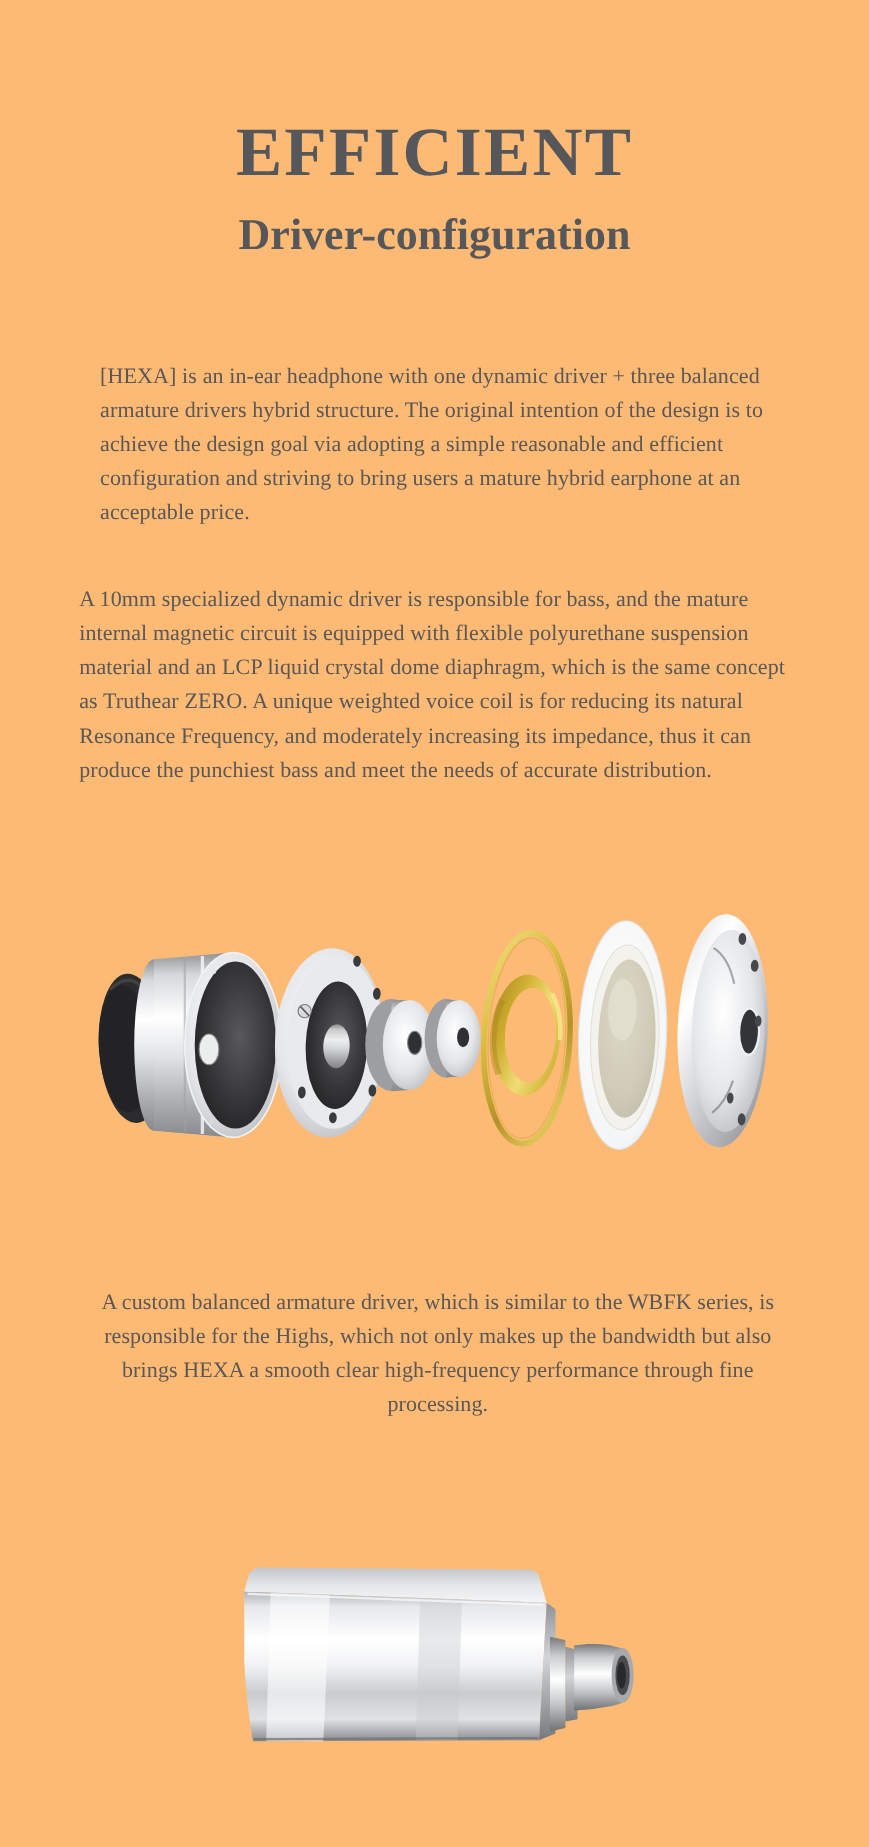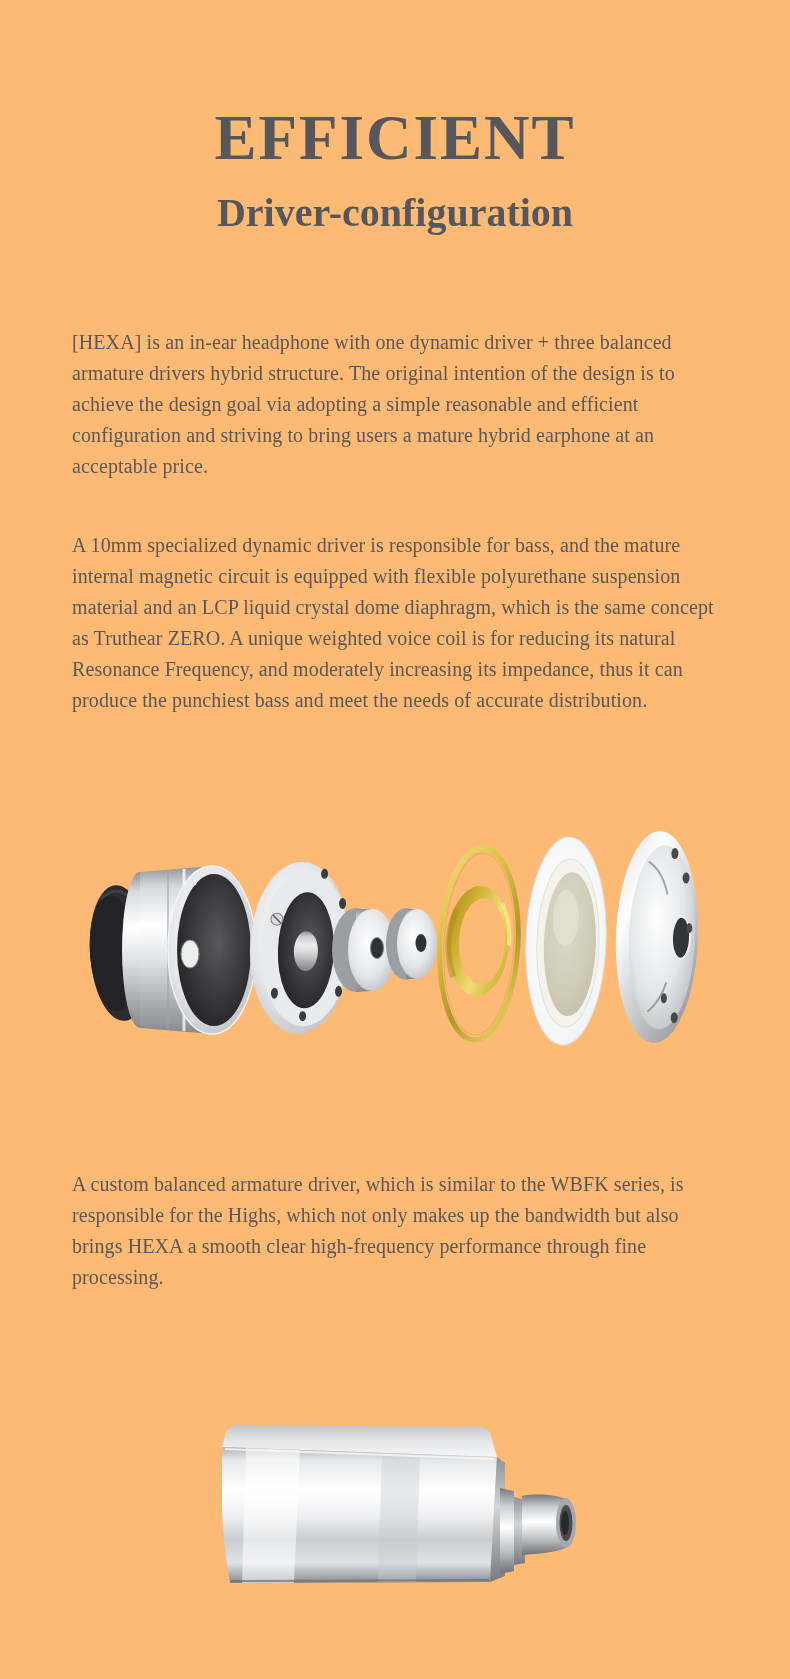--- a/index.html
+++ b/index.html
@@ -42,23 +42,23 @@
     left:72px;
     width:652px;
     margin:0;
     font-size:20px;
     line-height:31px;
     font-weight:400;
     color:#595757;
     text-align:left;
     letter-spacing:0.1px;
   }
-  .para-intro{top:327px;}
+  .para-intro{top:327px;margin-left:19px;}
   .para-dynamic{top:530px;}
-  .para-ba{top:1169px;}
+  .para-ba{top:1169px;text-align:center;}
   .figure{
     position:absolute;
     left:0;
     width:790px;
     margin:0;
     line-height:0;
   }
   .figure-exploded{top:770px;height:300px;}
   .figure-ba-driver{top:1350px;height:280px;}
   svg{display:block;}

